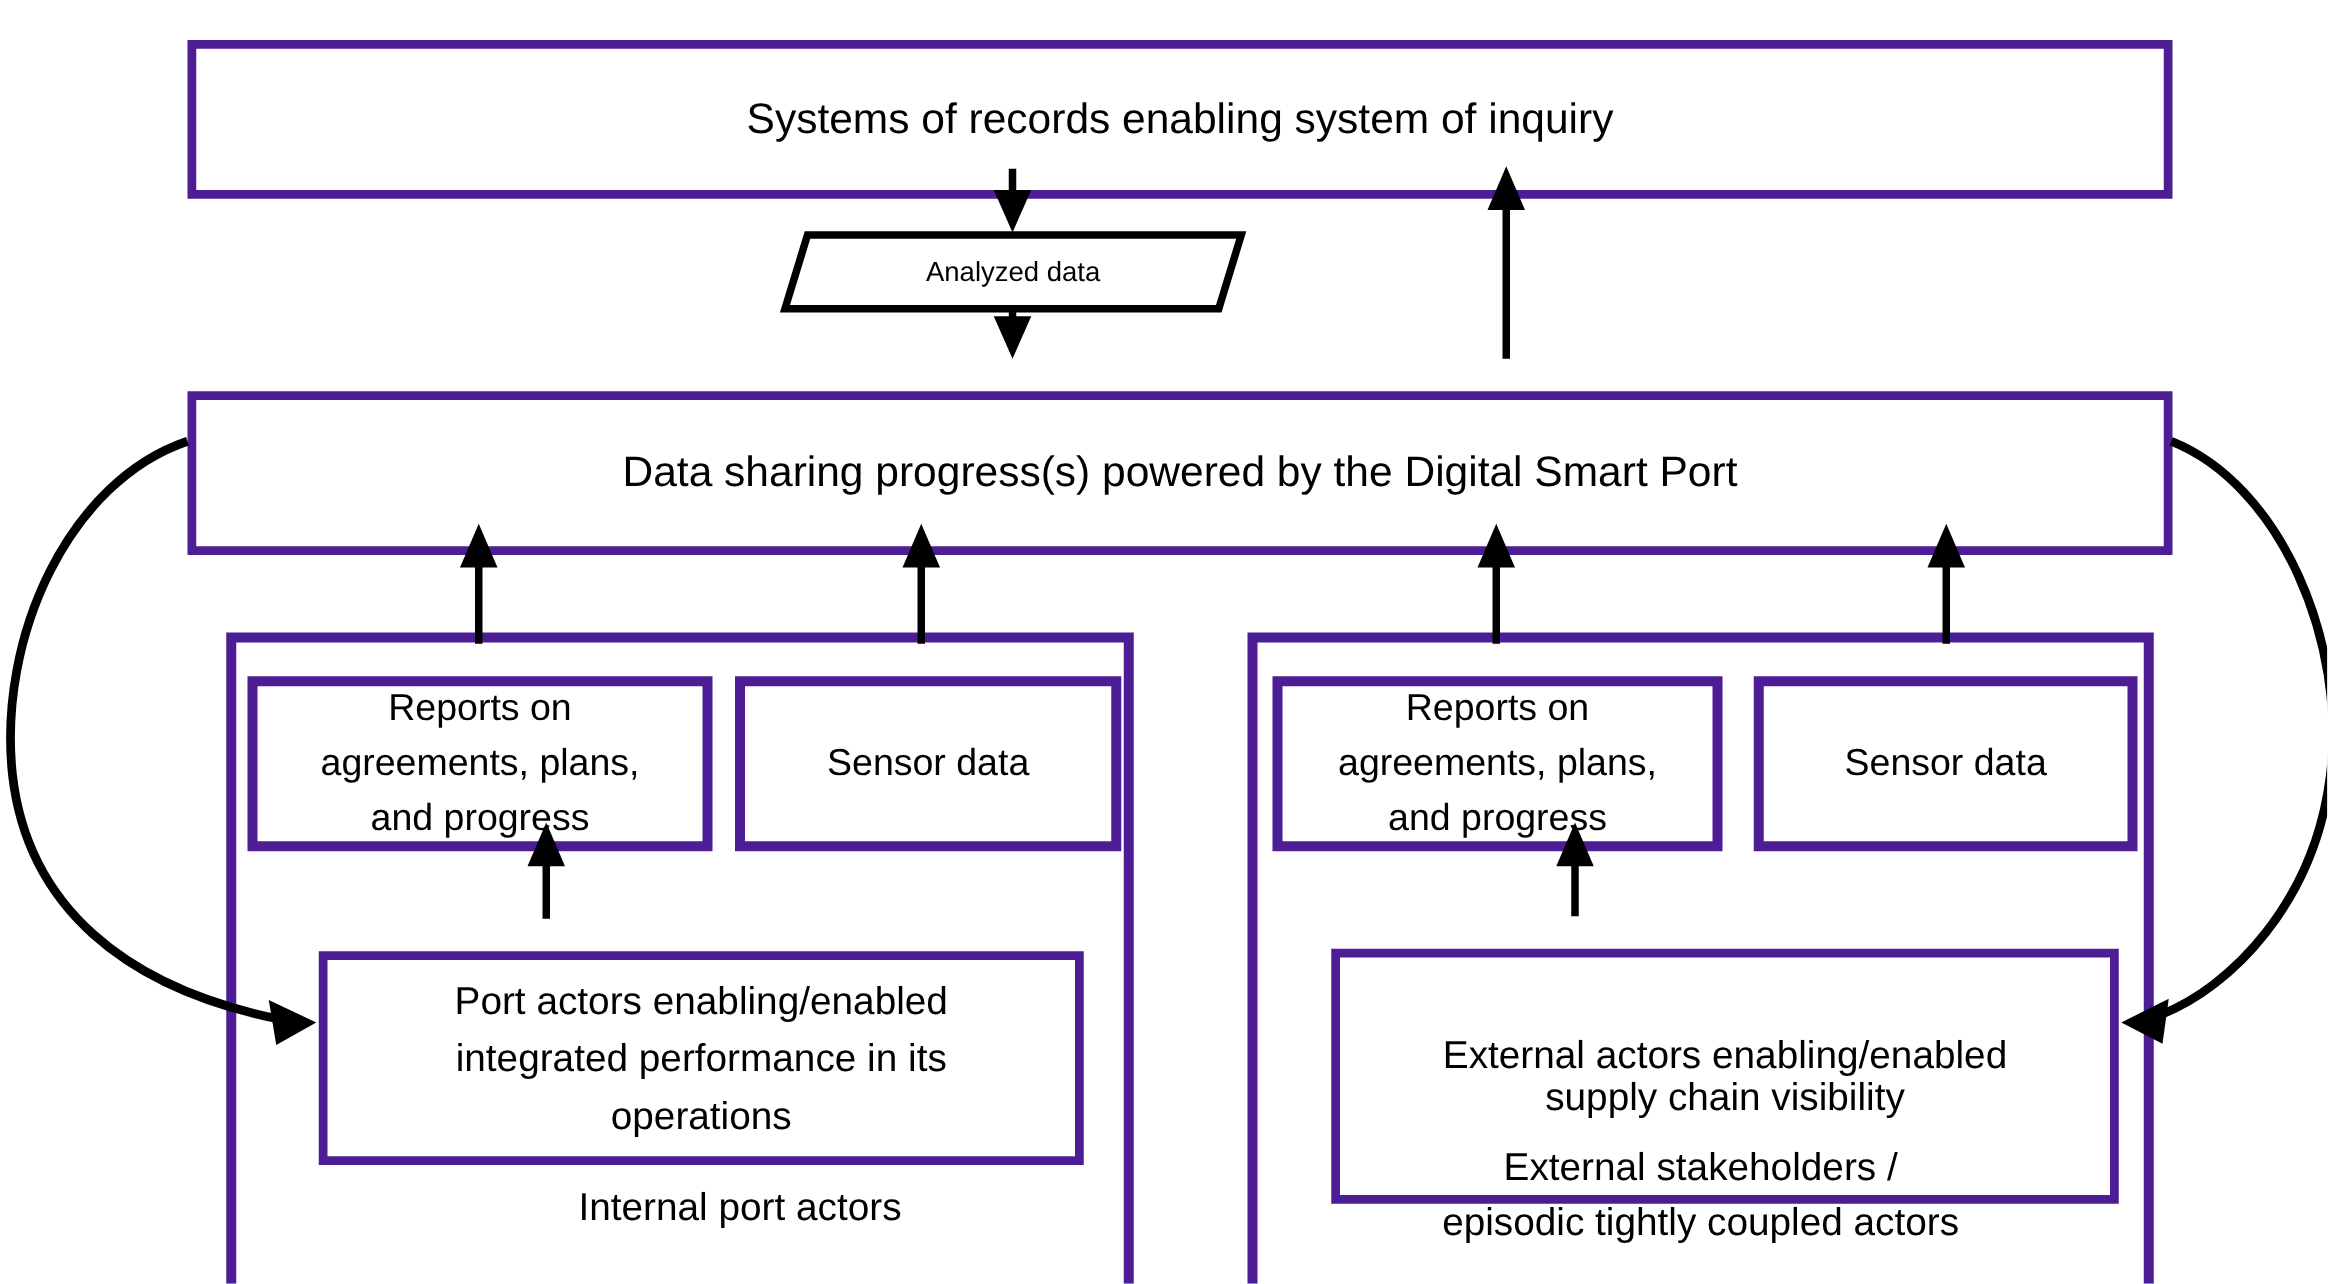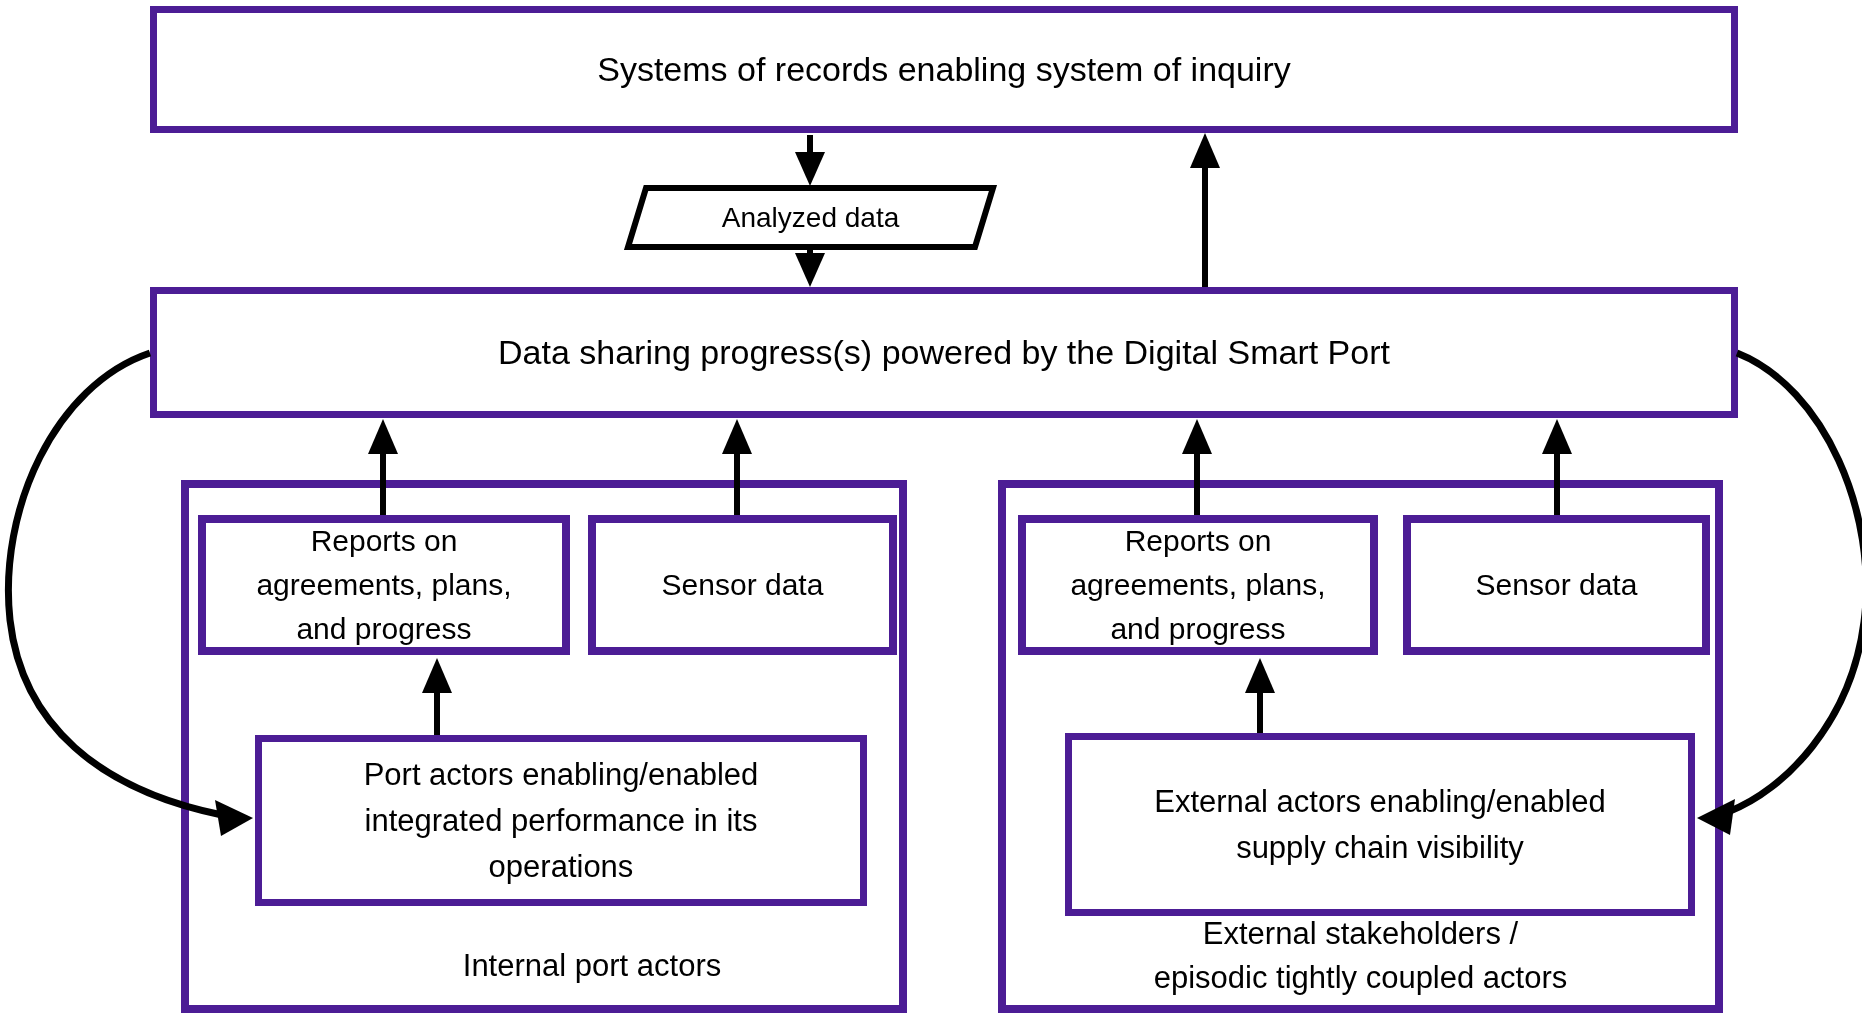--- a/index.html
+++ b/index.html
@@ -14,20 +14,21 @@
   .box{
     position:absolute;
     box-sizing:border-box;
     background:#ffffff;
     border:8px solid #4c1d95;
     display:flex;
     align-items:center;
     justify-content:center;
     text-align:center;
     white-space:pre-line;
+    margin-top:26px;
   }
   .thick{border-width:7px;}
   .banner{font-size:34px;}
   .label{
     position:absolute;
     text-align:center;
     white-space:pre-line;
   }
   #connectors{
     position:absolute;left:0;top:0;
@@ -38,41 +39,41 @@
 </style>
 </head>
 <body>
 
 <div id="stage">
 
   <div class="box thick banner" style="left:150px;top:6px;width:1588px;height:127px;">Systems of records enabling system of inquiry</div>
 
   <div class="box thick banner" style="left:150px;top:287px;width:1588px;height:131px;">Data sharing progress(s) powered by the Digital Smart Port</div>
 
-  <div class="label" style="left:628px;top:188px;width:365px;height:59px;display:flex;align-items:center;justify-content:center;font-size:28px;">Analyzed data</div>
+  <div class="label" style="left:628px;top:188px;width:365px;height:59px;display:flex;align-items:center;justify-content:center;font-size:22px;">Analyzed data</div>
 
   <div>
     <div class="box" style="left:181px;top:480px;width:726px;height:533px;background:transparent;"></div>
     <div class="box" style="left:198px;top:515px;width:372px;height:140px;font-size:30px;line-height:44px;">Reports on
 agreements, plans,
 and progress</div>
     <div class="box" style="left:588px;top:515px;width:309px;height:140px;font-size:30px;">Sensor data</div>
     <div class="box thick" style="left:255px;top:735px;width:612px;height:171px;font-size:31px;line-height:46px;">Port actors enabling/enabled
 integrated performance in its
 operations</div>
     <div class="label" style="left:181px;top:948px;width:726px;font-size:31px;padding-left:48px;">Internal port actors</div>
   </div>
 
   <div>
     <div class="box" style="left:998px;top:480px;width:725px;height:533px;background:transparent;"></div>
     <div class="box" style="left:1018px;top:515px;width:360px;height:140px;font-size:30px;line-height:44px;">Reports on
 agreements, plans,
 and progress</div>
     <div class="box" style="left:1403px;top:515px;width:307px;height:140px;font-size:30px;">Sensor data</div>
-    <div class="box thick" style="left:1065px;top:733px;width:630px;height:183px;font-size:31px;line-height:46px;">External actors enabling/enabled
+    <div class="box thick" style="left:1065px;top:733px;width:630px;height:204px;font-size:31px;line-height:34px;">External actors enabling/enabled
 supply chain visibility</div>
     <div class="label" style="left:998px;top:912px;width:725px;font-size:31px;line-height:44px;">External stakeholders /
 episodic tightly coupled actors</div>
   </div>
 
   <svg id="connectors" width="1862" height="1027" viewBox="0 0 1862 1027">
 
     <polygon class="stroke" stroke-width="6" fill="#ffffff" points="646,188 993,188 975,247 628,247"></polygon>
 
     <line class="stroke" stroke-width="6" x1="810" y1="135" x2="810" y2="158"></line>

